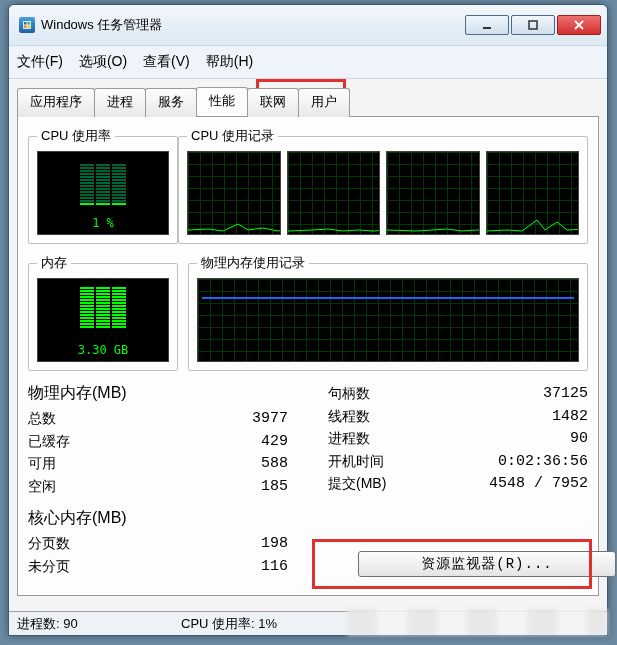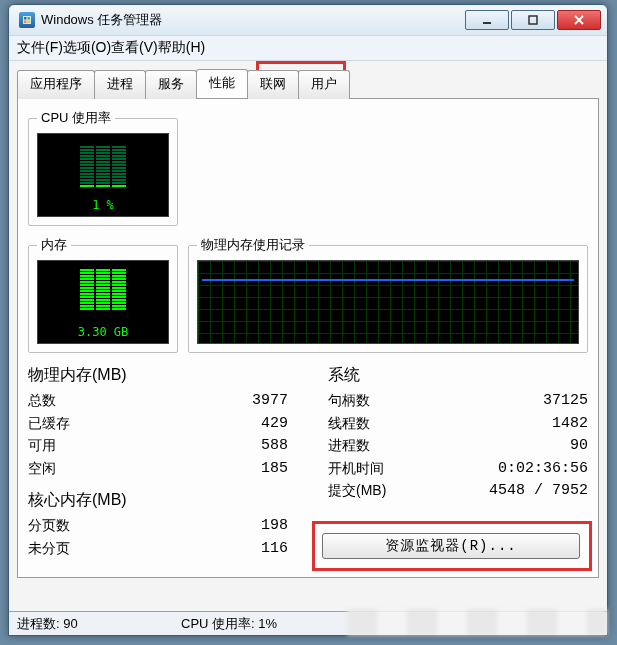--- a/index.html
+++ b/index.html
@@ -18,21 +18,21 @@
     width: 600px;
     height: 632px;
     background: linear-gradient(#e8f0f8, #d8e4ef);
     border: 1px solid #3a5a7a;
     border-radius: 6px 6px 0 0;
     box-shadow: 0 0 8px rgba(0,0,0,0.4);
     display: flex;
     flex-direction: column;
   }
   .titlebar {
-    height: 30px;
+    height: 40px;
     display: flex;
     align-items: center;
     padding: 0 4px;
     background: linear-gradient(#f3f7fb, #dce8f2);
     border-radius: 6px 6px 0 0;
   }
   .titlebar .icon {
     width: 16px; height: 16px;
     margin: 0 6px;
     background: linear-gradient(#4aa0e0,#2060a0);
@@ -45,26 +45,27 @@
   .win-btn {
     width: 44px; height: 20px;
     border: 1px solid #4a6a8a;
     border-radius: 2px;
     background: linear-gradient(#f0f6fb,#cfe0ee);
     display:flex; align-items:center; justify-content:center;
     color:#333; font-size:11px;
   }
   .win-btn.close { background: linear-gradient(#f07070,#d03030); color:#fff; border-color:#a02020; }
   .menubar {
-    height: 26px;
+    height: 34px;
     background: #eef4fa;
     border-top:1px solid #cfd8e2;
     border-bottom:1px solid #cfd8e2;
     display:flex; align-items:center;
     padding: 0 8px;
+    gap: 16px;
     font-size:14px;
   }
   .menubar span { cursor:default; }
   .client {
     flex:1;
     background:#f4f4f4;
     position:relative;
     padding: 8px;
   }
   .tabs {
@@ -164,20 +165,21 @@
     width:258px;
   }
   .res-btn {
     width:100%; height:26px;
     border:1px solid #707070;
     border-radius:3px;
     background:linear-gradient(#fdfdfd,#e4e4e4);
     font-family: "Courier New", Consolas, monospace;
     font-size:14px;
     letter-spacing:1px;
+    margin-left:36px;
   }
   .statusbar {
     height:24px;
     border-top:1px solid #a0a0a0;
     background:#eef2f6;
     display:flex; align-items:center;
     padding:0 8px; gap:24px;
     font-size:13px;
   }
   .statusbar .cell { min-width:140px; }
@@ -293,20 +295,45 @@
                   <div class="seg"></div>
                   <div class="seg"></div>
                   <div class="seg"></div>
                   <div class="seg on"></div>
                 </div>
             </div>
             <div class="cpu-val">1 %</div>
           </div>
         </fieldset>
 
+        <fieldset class="grp cpu-history">
+          <legend>CPU 使用记录</legend>
+          <div class="history-grid">
+            <div class="black-box gridlines">
+              <svg class="spark" viewBox="0 0 100 20" preserveAspectRatio="none">
+                  <polyline points="0,18 20,17 35,19 50,12 60,18 75,16 90,19 100,17"></polyline>
+                </svg>
+            </div>
+            <div class="black-box gridlines">
+              <svg class="spark" viewBox="0 0 100 20" preserveAspectRatio="none">
+                  <polyline points="0,19 25,18 40,17 55,19 70,18 85,19 100,18"></polyline>
+                </svg>
+            </div>
+            <div class="black-box gridlines">
+              <svg class="spark" viewBox="0 0 100 20" preserveAspectRatio="none">
+                  <polyline points="0,18 30,19 45,18 60,17 75,19 90,18 100,19"></polyline>
+                </svg>
+            </div>
+            <div class="black-box gridlines">
+              <svg class="spark" viewBox="0 0 100 20" preserveAspectRatio="none">
+                  <polyline points="0,19 20,18 35,19 50,8 58,18 70,10 80,18 100,17"></polyline>
+                </svg>
+            </div>
+          </div>
+        </fieldset>
       </div>
 
       <div class="row2">
         <fieldset class="grp mem-usage">
           <legend>内存</legend>
           <div class="black-box">
             <div class="green-bars" style="top:8px;">
               <div class="col">
                   <div class="seg on"></div>
                   <div class="seg on"></div>
@@ -393,21 +420,20 @@
               <span>分页数</span>
               <span class="v">198</span>
             </div>
           <div class="stat-row">
               <span>未分页</span>
               <span class="v">116</span>
             </div>
         </div>
 
         <div class="col">
-          <div class="stat-title">系统</div>
           <div class="stat-row">
               <span>句柄数</span>
               <span class="v">37125</span>
             </div>
           <div class="stat-row">
               <span>线程数</span>
               <span class="v">1482</span>
             </div>
           <div class="stat-row">
               <span>进程数</span>

